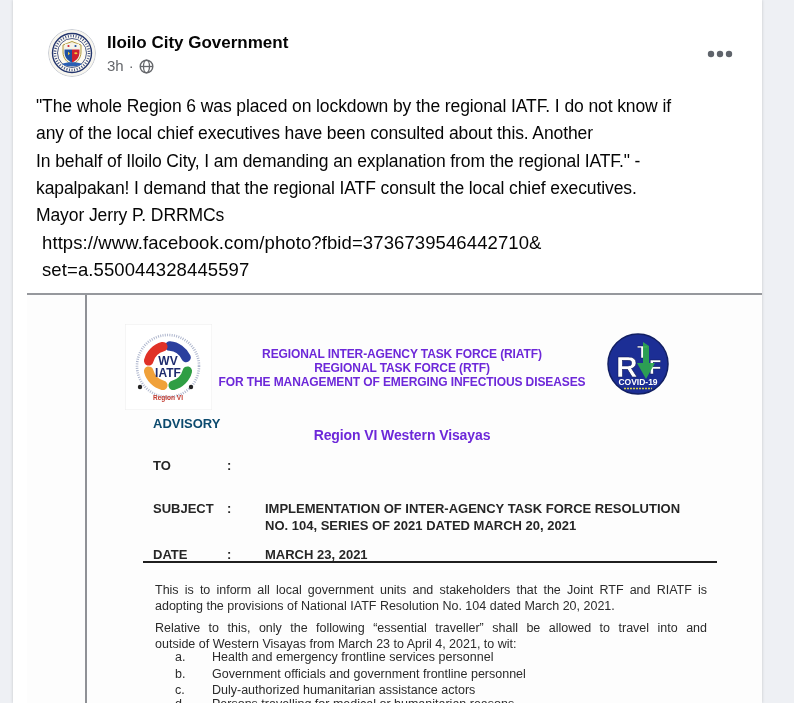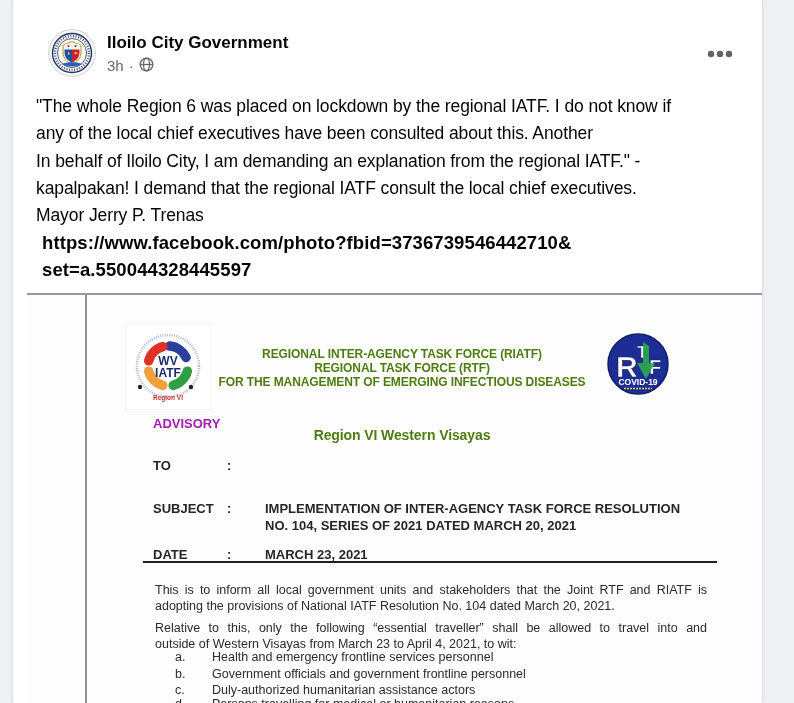--- a/index.html
+++ b/index.html
@@ -4,37 +4,37 @@
 <style>
   html,body{margin:0;padding:0;background:#eef0f4;}
   .page{position:relative;width:794px;height:703px;background:#eef0f4;overflow:hidden;
         font-family:"Liberation Sans",sans-serif;}
   .abs{position:absolute;}
   .card{position:absolute;left:13px;top:0;width:749px;height:703px;background:#fff;
         box-shadow:0 0 3px rgba(0,0,0,.18);}
   
   .avatar{left:35px;top:29px;width:48px;height:48px;border-radius:50%;overflow:hidden;cursor:pointer;}
   .author{left:94px;top:33px;font-size:17px;font-weight:bold;color:#050505;white-space:nowrap;cursor:pointer;text-align:center;}
-  .meta{left:94px;top:57px;display:flex;align-items:flex-start;gap:5px;color:#65676b;font-size:15px;}
+  .meta{left:94px;top:57px;display:flex;align-items:flex-end;gap:5px;color:#65676b;font-size:15px;}
   .more{left:689px;top:42px;width:36px;height:24px;display:flex;align-items:center;justify-content:center;
         border-radius:4px;cursor:pointer;}
   
   .post-text{left:23px;top:93px;color:#050505;font-size:17.5px;line-height:27.3px;letter-spacing:-.1px;}
   .post-text div{white-space:nowrap;}
-  .post-link{left:29px;top:229px;color:#050505;font-size:18.5px;font-weight:bold;line-height:27px;
+  .post-link{left:29px;top:229px;color:#050505;font-size:18.5px;font-weight:normal;line-height:27px;
              letter-spacing:.1px;cursor:pointer;}
   .post-link div{white-space:nowrap;}
   
   .photo{left:14px;top:293px;width:735px;height:410px;background:#fdfdfd;
          border-top:2px solid #96989d;overflow:hidden;cursor:pointer;}
   .scanline{left:58px;top:0;width:2px;height:410px;background:#8f9196;}
-  .org{left:185px;top:52px;width:380px;text-align:center;font-weight:bold;color:#4d7c0f;
+  .org{left:185px;top:52px;width:380px;text-align:center;font-weight:bold;color:#6d28d9;
        font-size:12px;line-height:14px;letter-spacing:-.1px;}
   .org .small{font-size:14px;margin-top:39px;}
-  .advisory{left:126px;top:121px;font-size:13px;font-weight:bold;color:#a21caf;}
+  .advisory{left:126px;top:121px;font-size:13px;font-weight:bold;color:#0c4a6e;}
   .field{left:126px;display:flex;font-size:13px;font-weight:bold;line-height:17px;color:#262626;}
   .flabel{width:74px;}
   .fcolon{width:38px;}
   .fvals div{white-space:nowrap;}
   .rule{left:116px;top:266px;width:574px;height:2px;background:#1f1f1f;}
   .para{left:128px;width:552px;font-size:12.5px;line-height:15.7px;color:#2b2b2b;}
   .stretch{text-align:justify;text-align-last:justify;}
   .litem{left:148px;display:flex;font-size:12.5px;line-height:15.5px;color:#2b2b2b;}
   .lletter{width:37px;}
   .litem div{white-space:nowrap;}
@@ -84,21 +84,21 @@
         <circle cx="13" cy="4" r="3.2" fill="#5f646b"></circle>
         <circle cx="22" cy="4" r="3.2" fill="#5f646b"></circle>
       </svg>
     </div>
 
     <div class="abs post-text">
       <div>"The whole Region 6 was placed on lockdown by the regional IATF. I do not know if</div>
       <div>any of the local chief executives have been consulted about this. Another</div>
       <div>In behalf of Iloilo City, I am demanding an explanation from the regional IATF." -</div>
       <div>kapalpakan! I demand that the regional IATF consult the local chief executives.</div>
-      <div>Mayor Jerry P. Trenas</div>
+      <div>Mayor Jerry P. DRRMCs</div>
     </div>
 
     <div class="abs post-link">
       <div>https://www.facebook.com/photo?fbid=3736739546442710&amp;</div>
       <div>set=a.550044328445597</div>
     </div>
 
     <div class="abs photo">
       <div class="abs scanline"></div>
 

